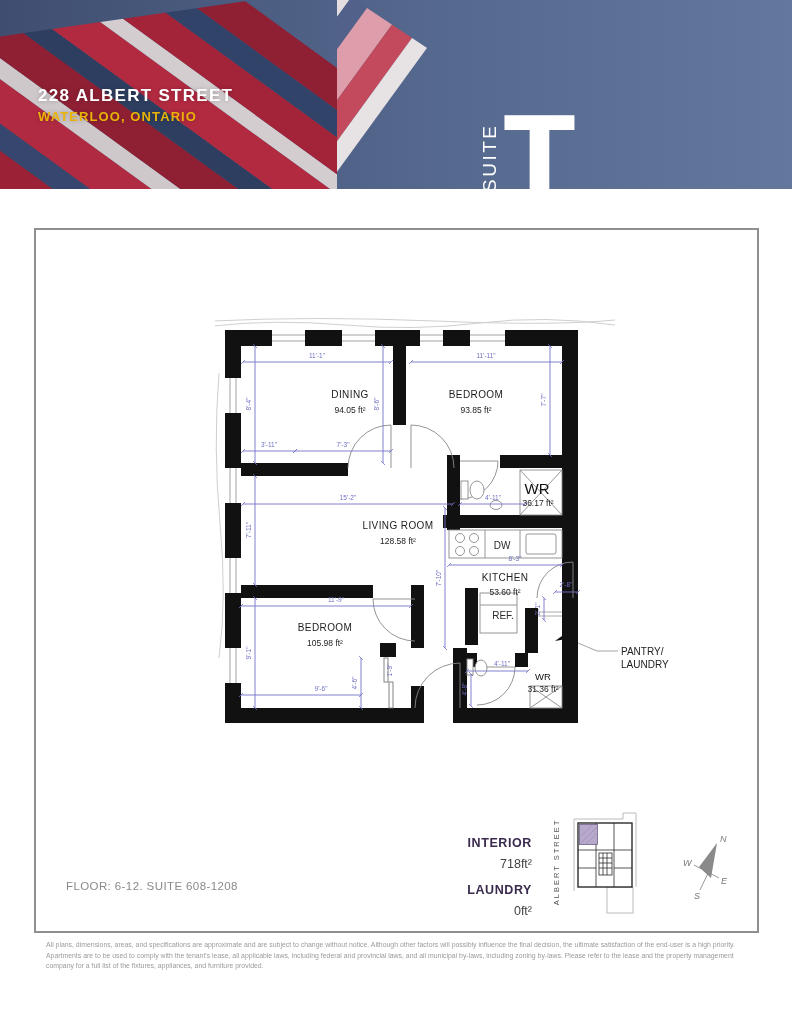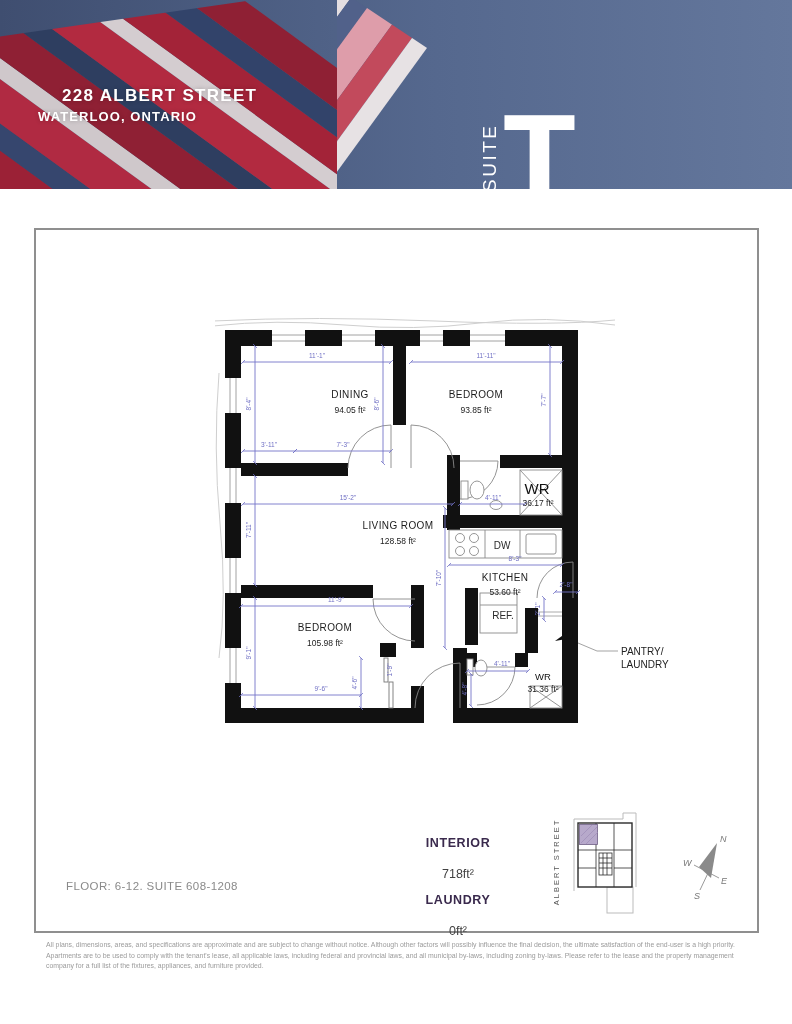--- a/index.html
+++ b/index.html
@@ -1,36 +1,36 @@
 <!DOCTYPE html>
 <html><head>
 <meta charset="utf-8">
 <style>
   html,body{margin:0;padding:0;background:#fff;}
   #page{position:relative;width:792px;height:1024px;background:#fff;overflow:hidden;
         font-family:"Liberation Sans",sans-serif;}
   
   #header{position:absolute;left:0;top:0;width:792px;height:189px;overflow:hidden;background:#4a5a7d;}
   .addr1{position:absolute;left:38px;top:86px;color:#fff;font-size:17px;font-weight:bold;
-         letter-spacing:1.3px;text-shadow:0 0 4px rgba(0,0,0,.25);margin-left:24px;}
-  .addr2{position:absolute;left:38px;top:109px;color:#ffffff;font-size:13px;font-weight:bold;
+         letter-spacing:1.3px;text-shadow:0 0 4px rgba(0,0,0,.25);}
+  .addr2{position:absolute;left:38px;top:109px;color:#eab308;font-size:13px;font-weight:bold;
          letter-spacing:1.1px;text-shadow:0 0 4px rgba(0,0,0,.25);text-align:center;}
   .suite-word{position:absolute;left:479px;top:112px;height:80px;writing-mode:vertical-rl;
         transform:rotate(180deg);font-size:19px;letter-spacing:2.5px;color:#fff;font-weight:500;}
   .suite-letter{position:absolute;left:504px;top:117px;font-family:"DejaVu Sans",sans-serif;
         font-weight:bold;font-size:104px;line-height:76px;color:#fff;}
   
   #sheet{position:absolute;left:34px;top:228px;width:721px;height:701px;border:2px solid #8f8f8f;}
   #plan-svg{position:absolute;left:215px;top:318px;}
   #keyplan-svg{position:absolute;left:545px;top:800px;}
   #compass-svg{position:absolute;left:670px;top:820px;}
   .floor-line{position:absolute;left:66px;top:880px;font-size:11.5px;color:#8a8a8a;letter-spacing:.4px;}
-  #area-block{position:absolute;left:402px;top:836px;width:112px;text-align:center;}
+  #area-block{position:absolute;left:420px;top:836px;width:112px;text-align:right;}
   .area-label{font-size:12.5px;font-weight:bold;color:#3a2a4d;letter-spacing:.6px;}
-  .area-value{font-size:12.5px;color:#424242;margin-top:17px;}
+  .area-value{font-size:12.5px;color:#424242;margin-top:7px;}
   .area-gap{height:12px;}
   .disclaimer{position:absolute;left:46px;top:940px;width:706px;font-size:6.9px;line-height:1.55;
         color:#9b9b9b;}
   
   text{font-family:"Liberation Sans",sans-serif;}
   .room{font-size:10px;fill:#1c1c1c;letter-spacing:.4px;text-anchor:middle;}
   .rooma{font-size:8.5px;fill:#1c1c1c;text-anchor:middle;}
   .dim{font-size:6.5px;fill:#6f6fc4;text-anchor:middle;}
   .fixt{font-size:10px;fill:#2a2a2a;text-anchor:middle;}
 </style>

